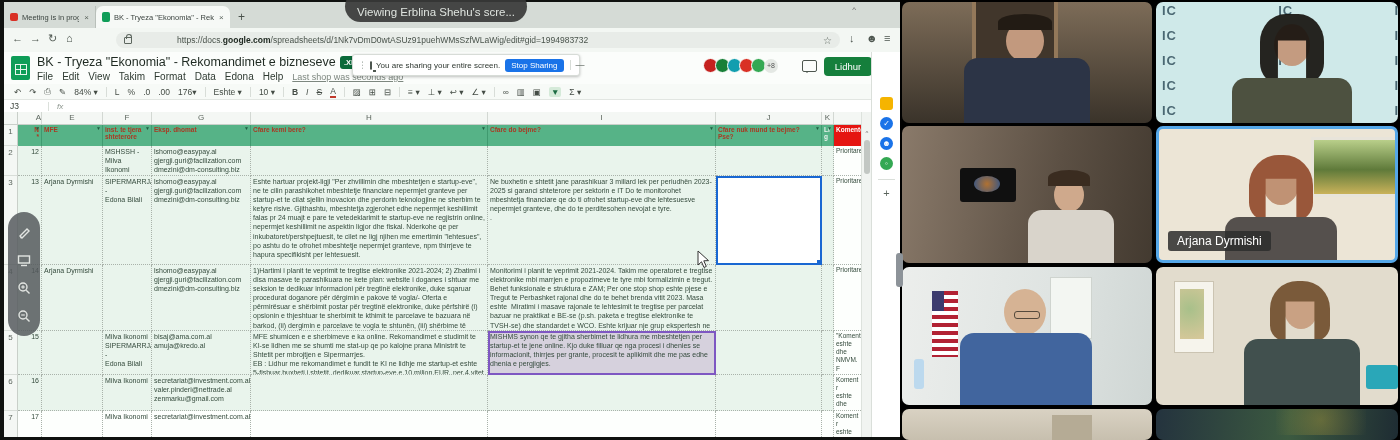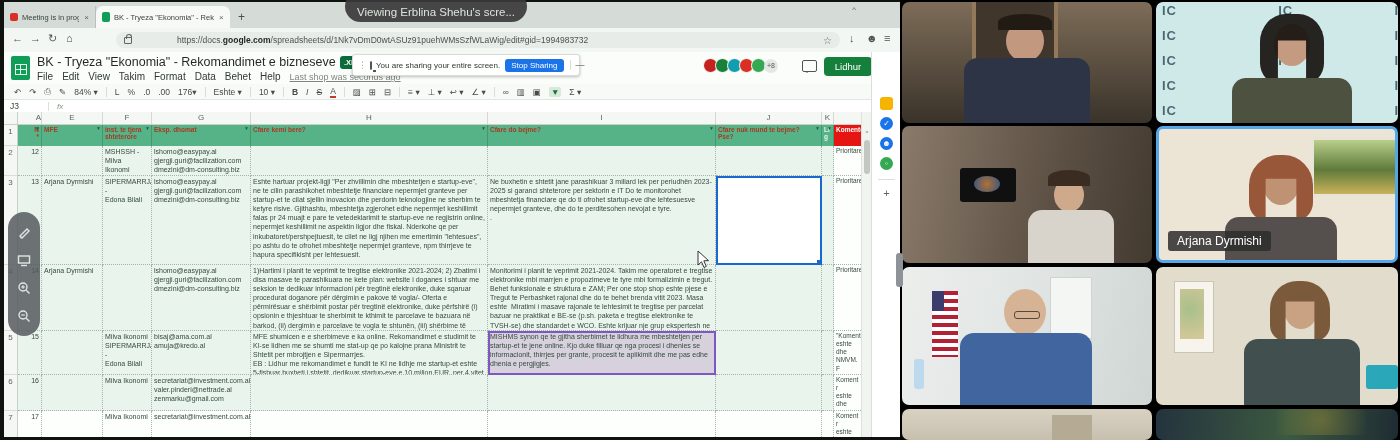--- a/index.html
+++ b/index.html
@@ -164,21 +164,21 @@
     </div>
 
     <div id="appbar">
       <div id="sheets-logo">
           <div class="grid"></div>
         </div>
       <div id="doc-title">BK - Tryeza "Ekonomia" - Rekomandimet e bizneseve</div>
       <span id="file-badge">.XLSX</span>
       <span class="appbar-star">☆</span>
       <span class="appbar-cloud">☁</span>
-      <div id="menubar"><span>File</span><span>Edit</span><span>View</span><span>Takim</span><span>Format</span><span>Data</span><span>Behet</span><span>Help</span><span id="last-edit">Last shop was seconds ago</span></div>
+      <div id="menubar"><span>File</span><span>Edit</span><span>View</span><span>Takim</span><span>Format</span><span>Data</span><span>Edona</span><span>Help</span><span id="last-edit">Last shop was seconds ago</span></div>
       <div id="collab-cluster">
           <span class="cav" style="background: rgb(197, 34, 31);"></span>
           <span class="cav" style="background: rgb(24, 128, 56);"></span>
           <span class="cav" style="background: rgb(18, 158, 175);"></span>
           <span class="cav" style="background: rgb(217, 48, 37);"></span>
           <span class="cav" style="background: rgb(52, 168, 83);"></span>
           <span id="collab-overflow">+8</span>
         </div>
       <span id="comment-top-icon"></span>
       <div id="share-btn">Lidhur</div>

